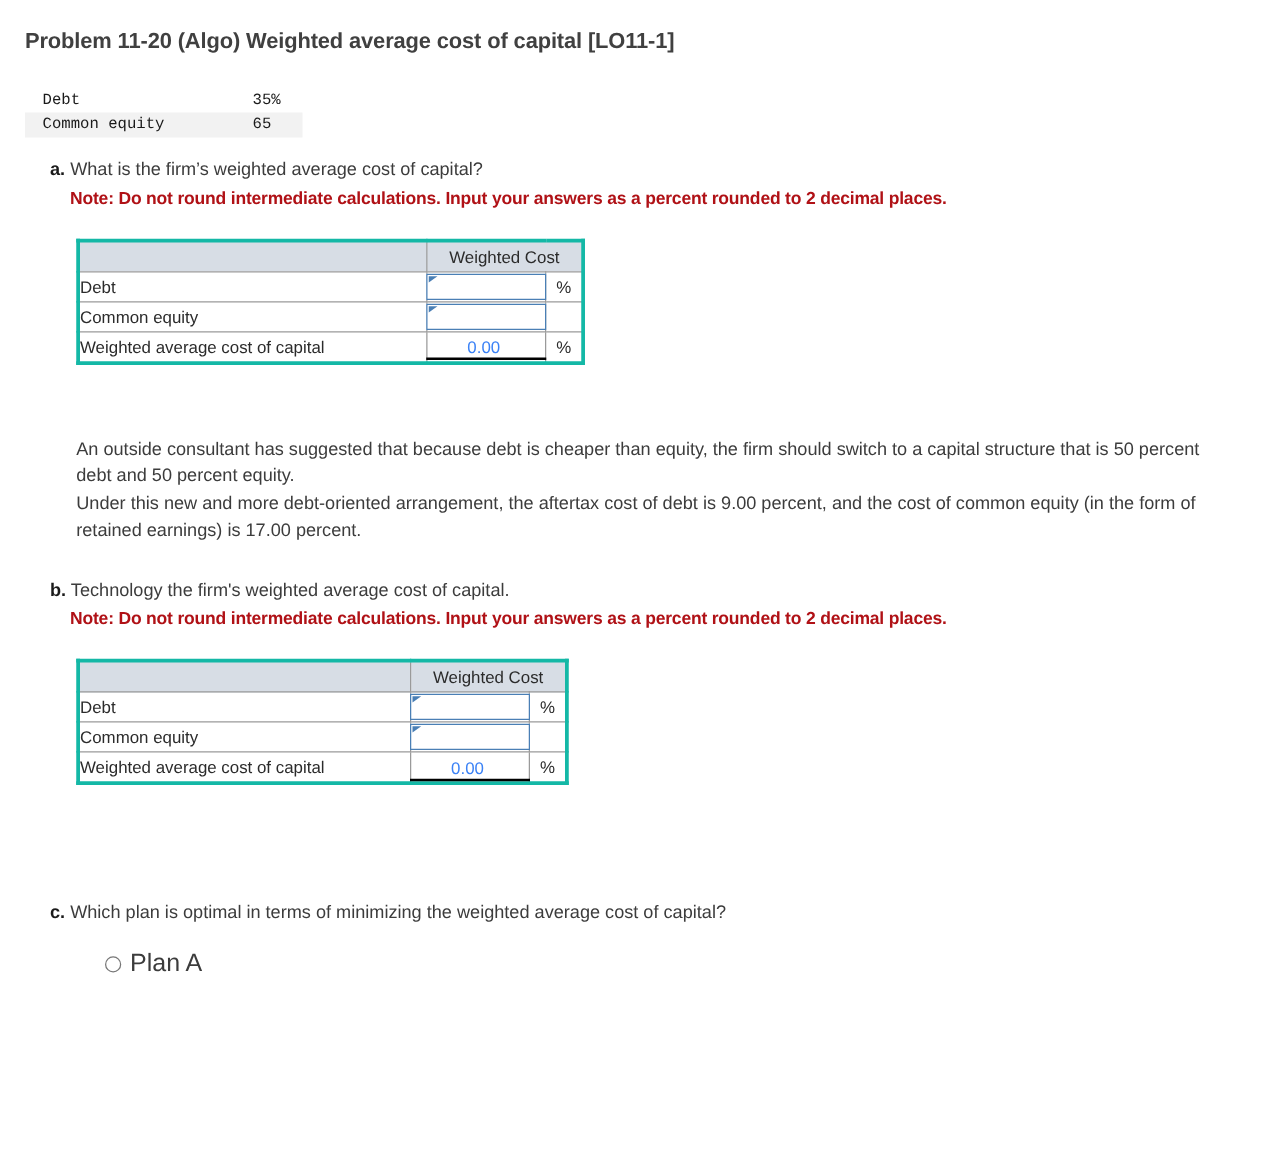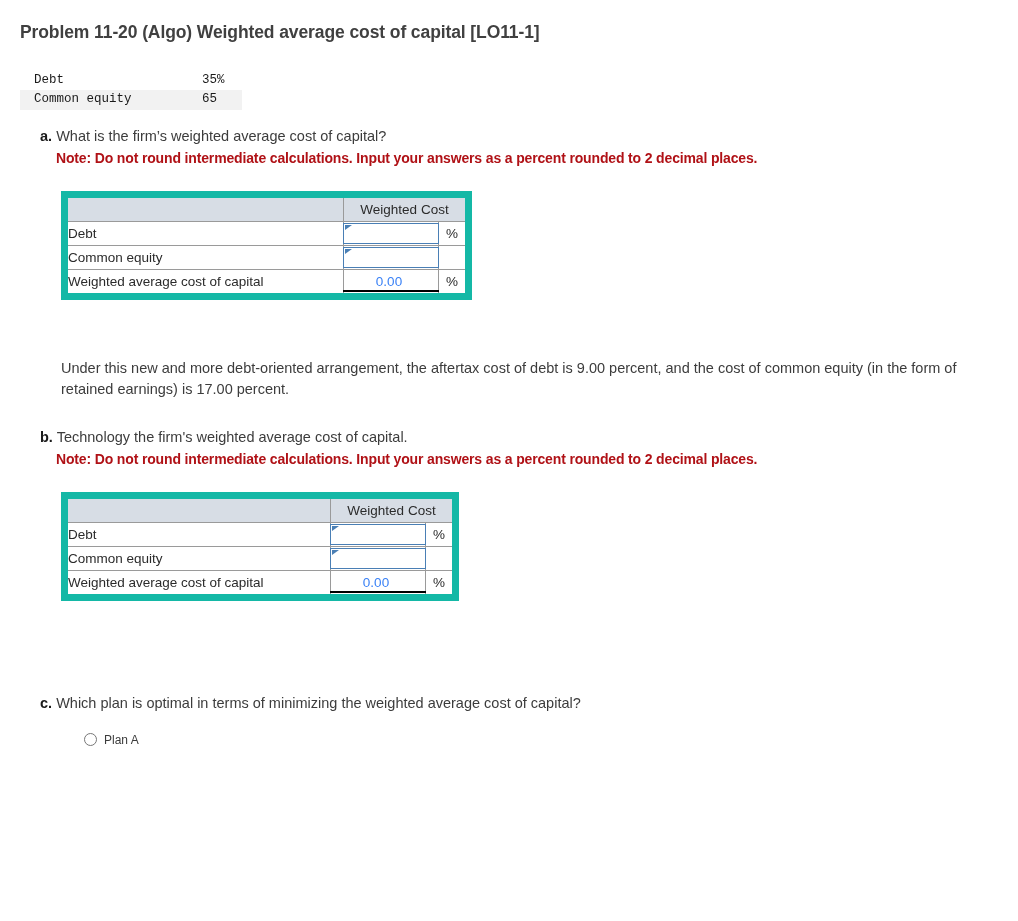--- a/index.html
+++ b/index.html
@@ -75,21 +75,21 @@
     color: #b01116;
     font-weight: bold;
     font-size: 14px;
     letter-spacing: -0.15px;
   }
 
   
   .ans-table-wrap { margin: 22px 0 0 41px; }
   table.ans {
     border-collapse: collapse;
-    border: 7px solid #14b8a6;
+    border: 3px solid #14b8a6;
     table-layout: fixed;
   }
   table.ans td, table.ans th {
     border: 1px solid #9a9a9a;
     padding: 0;
     font-size: 13.5px;
     color: #2b2b2b;
     font-weight: normal;
     height: 23px;
     vertical-align: middle;
@@ -177,21 +177,21 @@
   .qb { margin: 26px 0 0 20px; }
   .qc { margin: 0 0 0 20px; }
 
   
   .radio-list { margin: 18px 0 0 64px; }
   .radio-row {
     display: flex;
     align-items: center;
     gap: 7px;
     margin-bottom: 9px;
-    font-size: 12px;
+    font-size: 20px;
     color: #3c3c3c;
   }
   .radio-mark {
     width: 11px;
     height: 11px;
     border: 1.3px solid #777777;
     border-radius: 50%;
     background: #ffffff;
     flex: 0 0 auto;
   }
@@ -259,20 +259,21 @@
         <td class="cell-total">
           <span class="total-val">0.00</span>
         </td>
         <td class="cell-pct">%</td>
       </tr>
     </tbody>
       </table>
   </div>
 
   <div class="mid-block">
+    <p>An outside consultant has suggested that because debt is cheaper than equity, the firm should switch to a capital structure that is 50 percent debt and 50 percent equity.</p>
     <p>Under this new and more debt-oriented arrangement, the aftertax cost of debt is 9.00 percent, and the cost of common equity (in the form of retained earnings) is 17.00 percent.</p>
   </div>
 
   <div class="qb">
     <p class="question">
       <span class="q-letter">b.</span>
       <span>Technology the firm's weighted average cost of capital.</span>
       <span class="q-note">Note: Do not round intermediate calculations. Input your answers as a percent rounded to 2 decimal places.</span>
     </p>
   </div>

